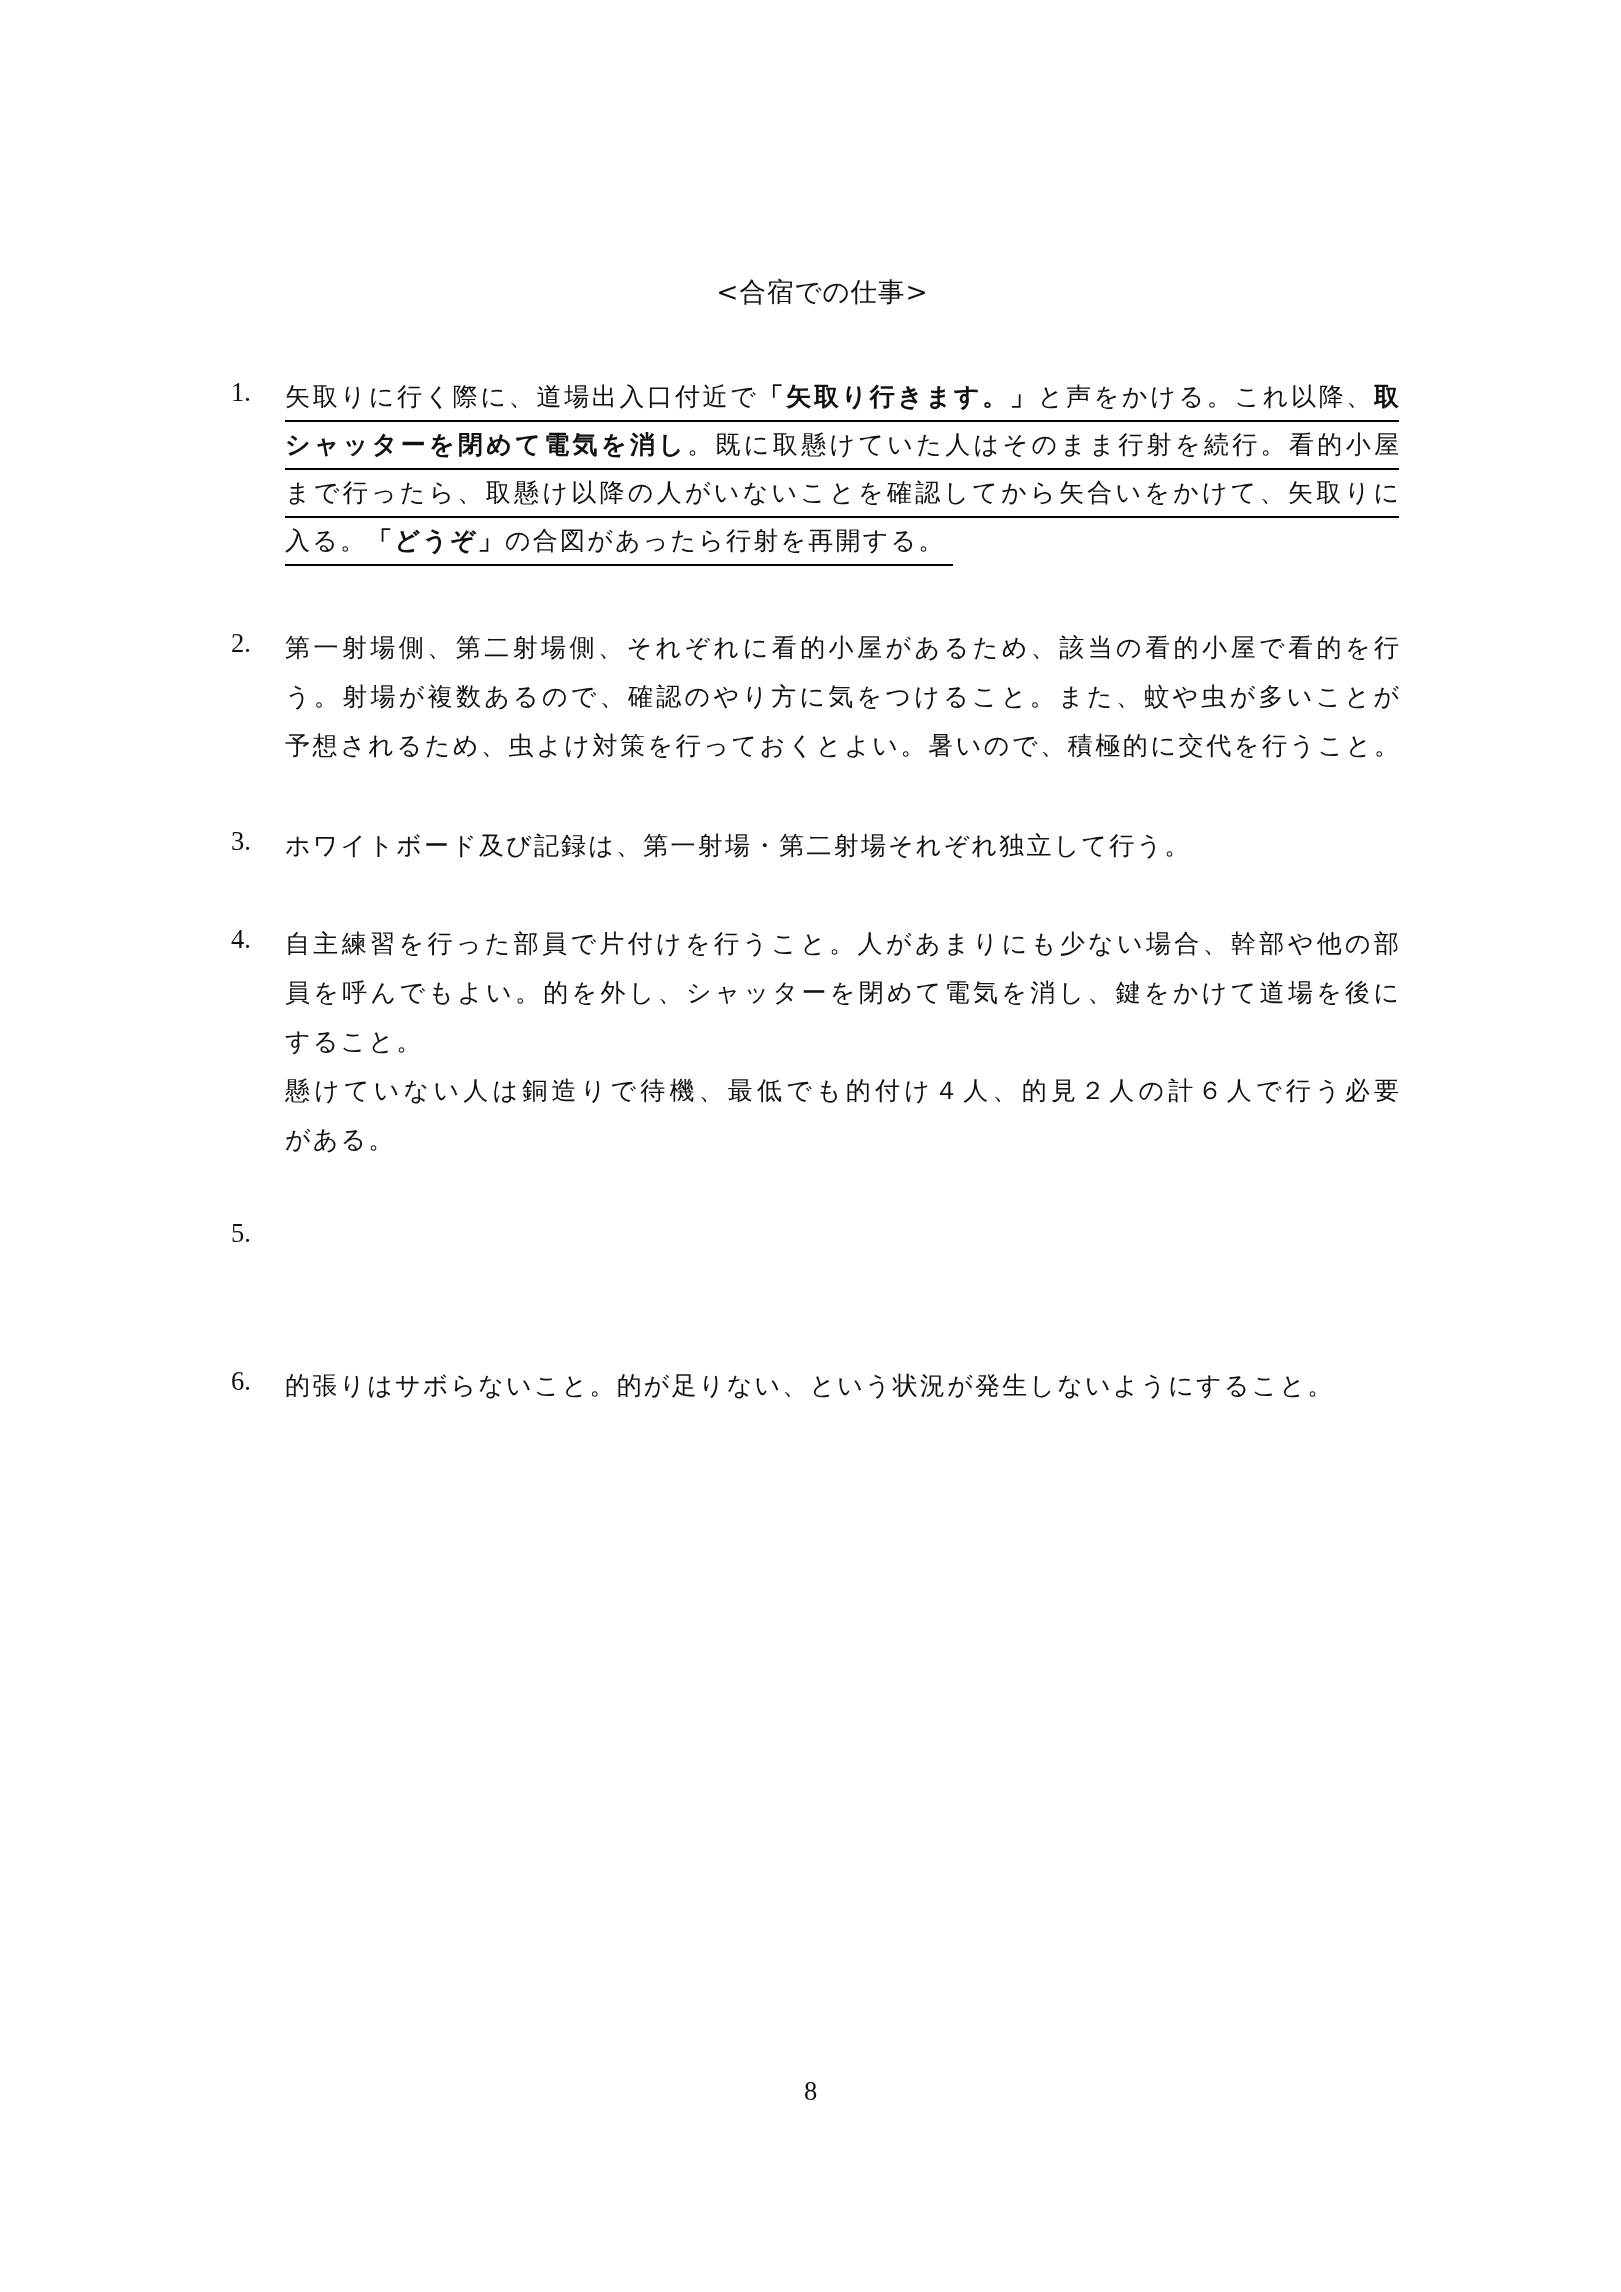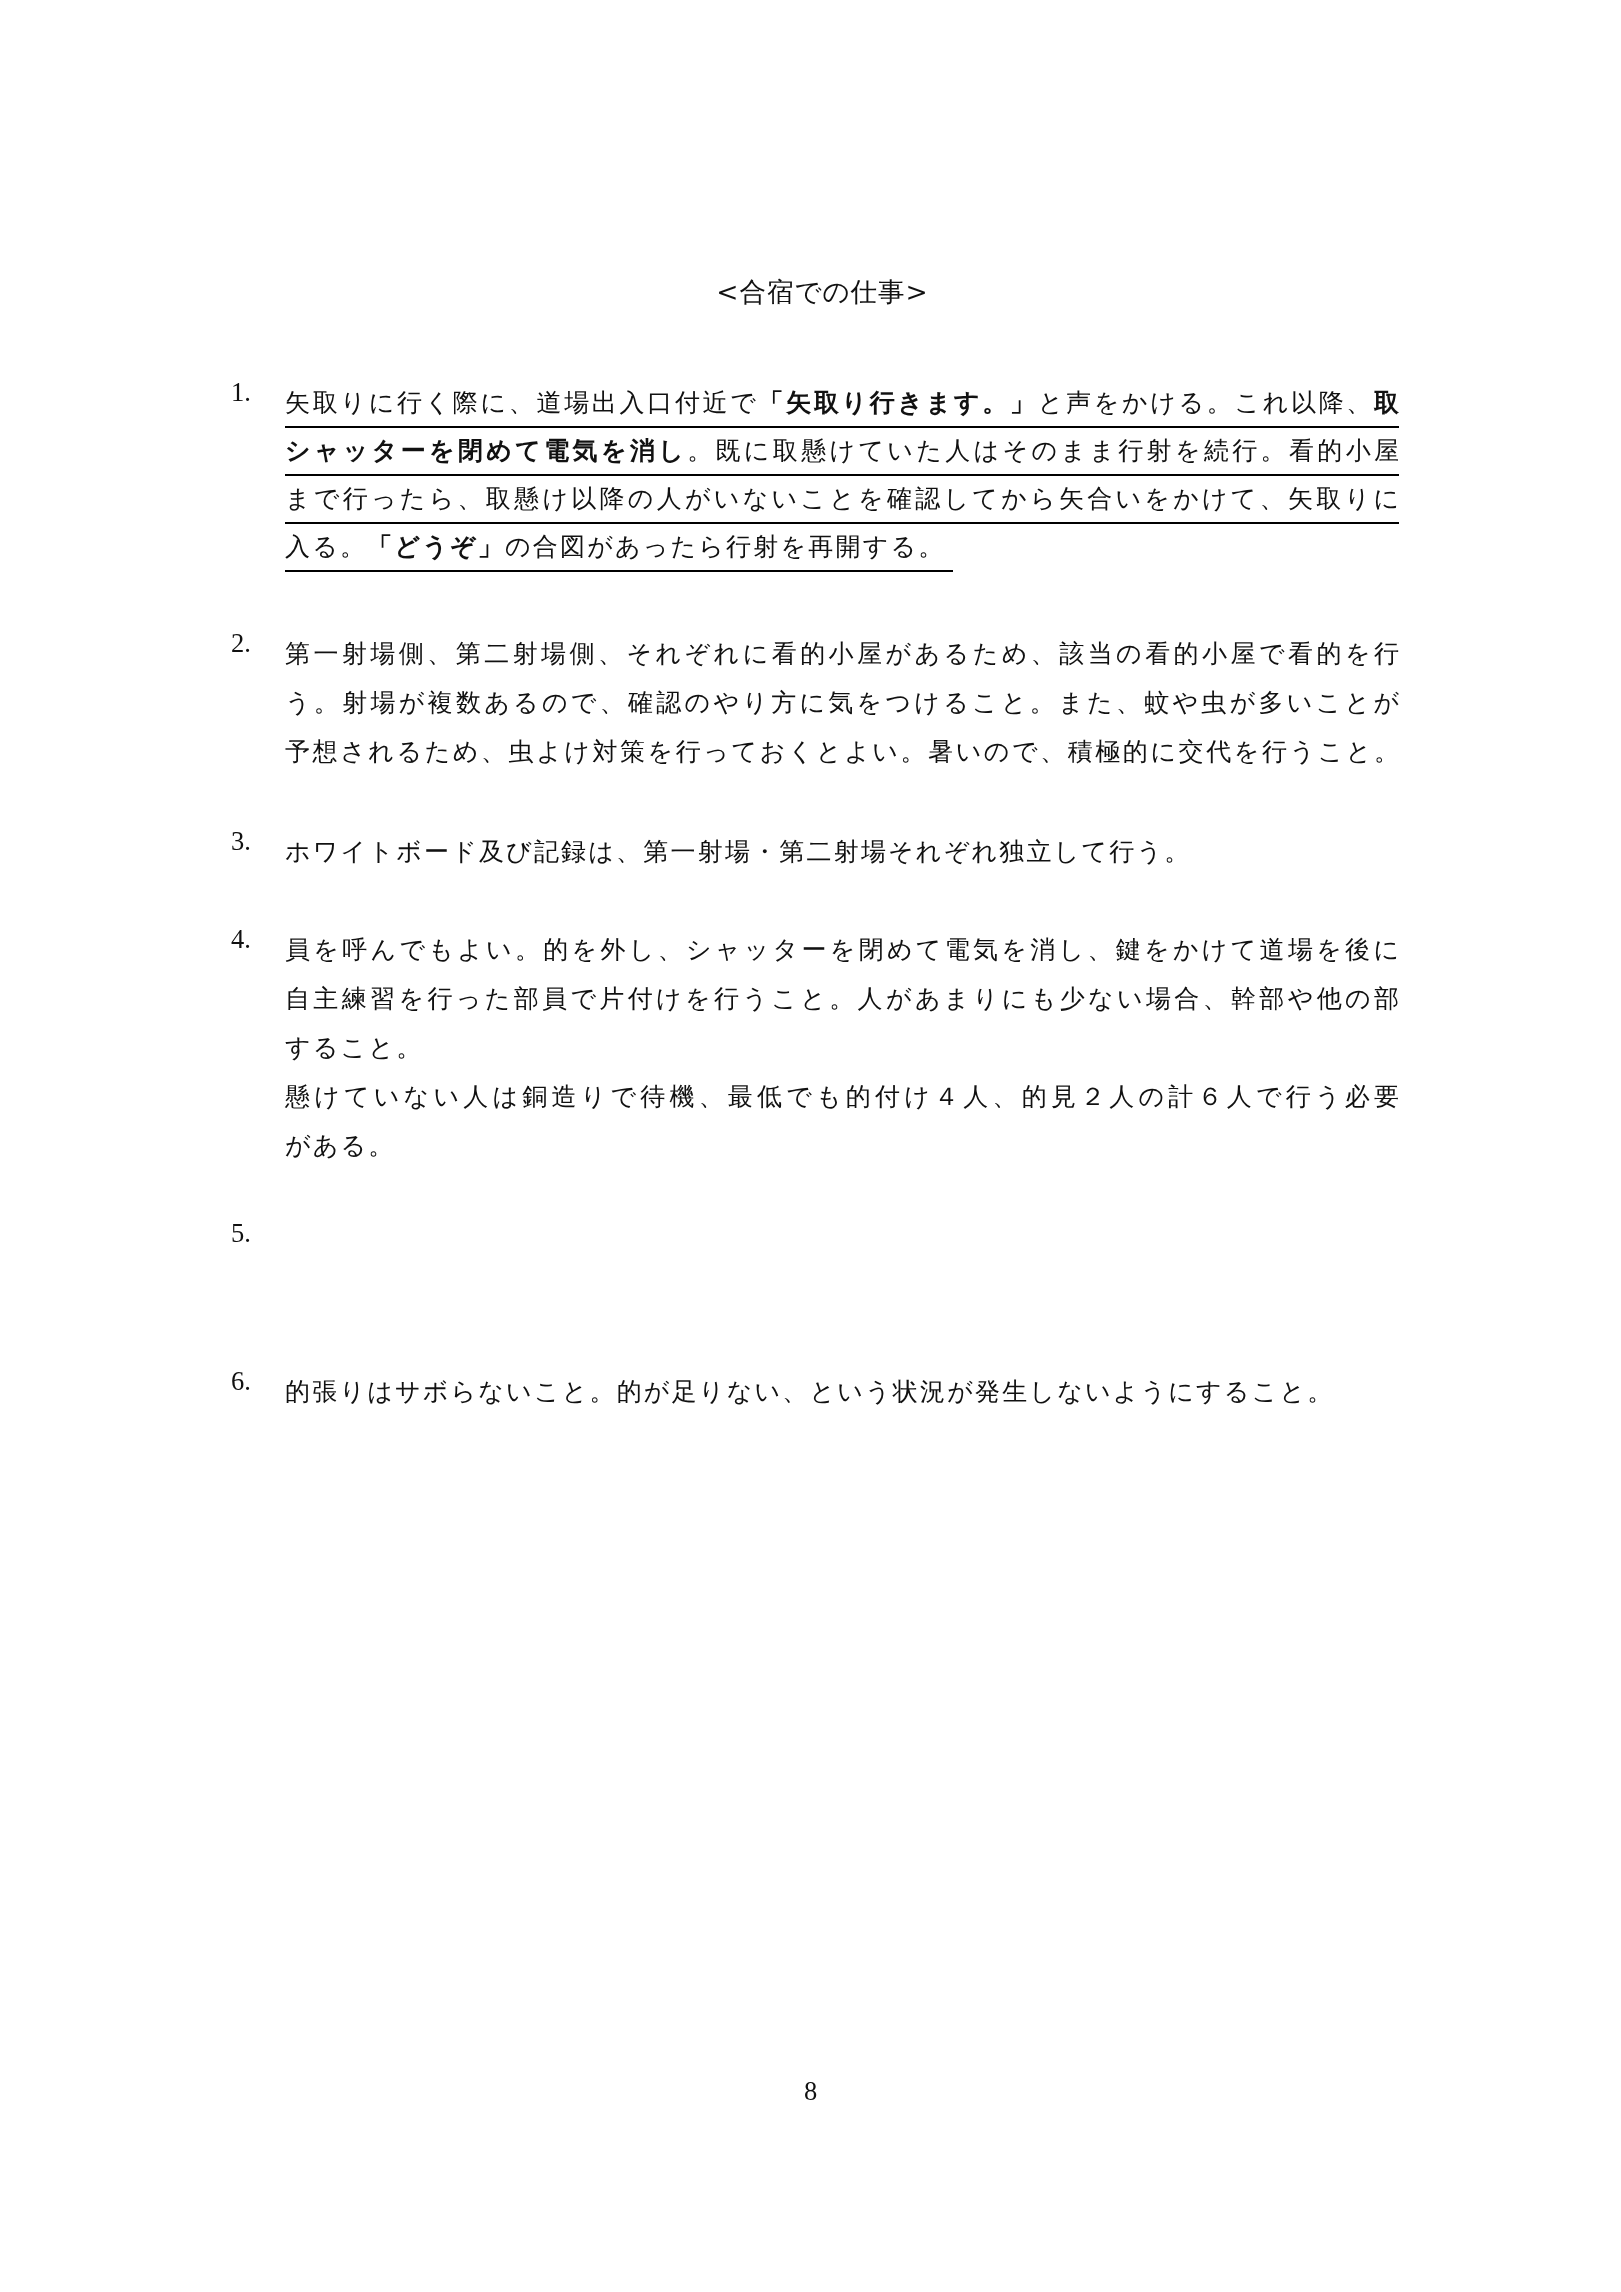--- a/index.html
+++ b/index.html
@@ -33,21 +33,21 @@
       position: absolute;
       left: 0;
       top: 0;
       width: 49px;
       font-family: "Liberation Serif", "DejaVu Serif", serif;
       font-size: 26.5px;
     }
     .item-body {
       position: absolute;
       left: 54px;
-      top: 10px;
+      top: 4px;
       width: 1114px;
     }
     .line {
       height: 49px;
       line-height: 49px;
       white-space: nowrap;
       letter-spacing: 2.2px;
     }
     .line.justify {
       text-align: justify;
@@ -105,22 +105,22 @@
   <div class="item" style="top:817px;">
     <div class="item-num" style="line-height:49px;">3.</div>
     <div class="item-body">
       <div class="line">ホワイトボード及び記録は、第一射場・第二射場それぞれ独立して行う。</div>
     </div>
   </div>
 
   <div class="item" style="top:915px;">
     <div class="item-num" style="line-height:49px;">4.</div>
     <div class="item-body">
+      <div class="line justify">自主練習を行った部員で片付けを行うこと。人があまりにも少ない場合、幹部や他の部</div>
       <div class="line justify">員を呼んでもよい。的を外し、シャッターを閉めて電気を消し、鍵をかけて道場を後に</div>
-      <div class="line justify">自主練習を行った部員で片付けを行うこと。人があまりにも少ない場合、幹部や他の部</div>
       <div class="line">すること。</div>
       <div class="line justify">懸けていない人は銅造りで待機、最低でも的付け４人、的見２人の計６人で行う必要</div>
       <div class="line">がある。</div>
     </div>
   </div>
 
   <div class="item" style="top:1209px;">
     <div class="item-num" style="line-height:49px;">5.</div>
     <div class="item-body">
     </div>

